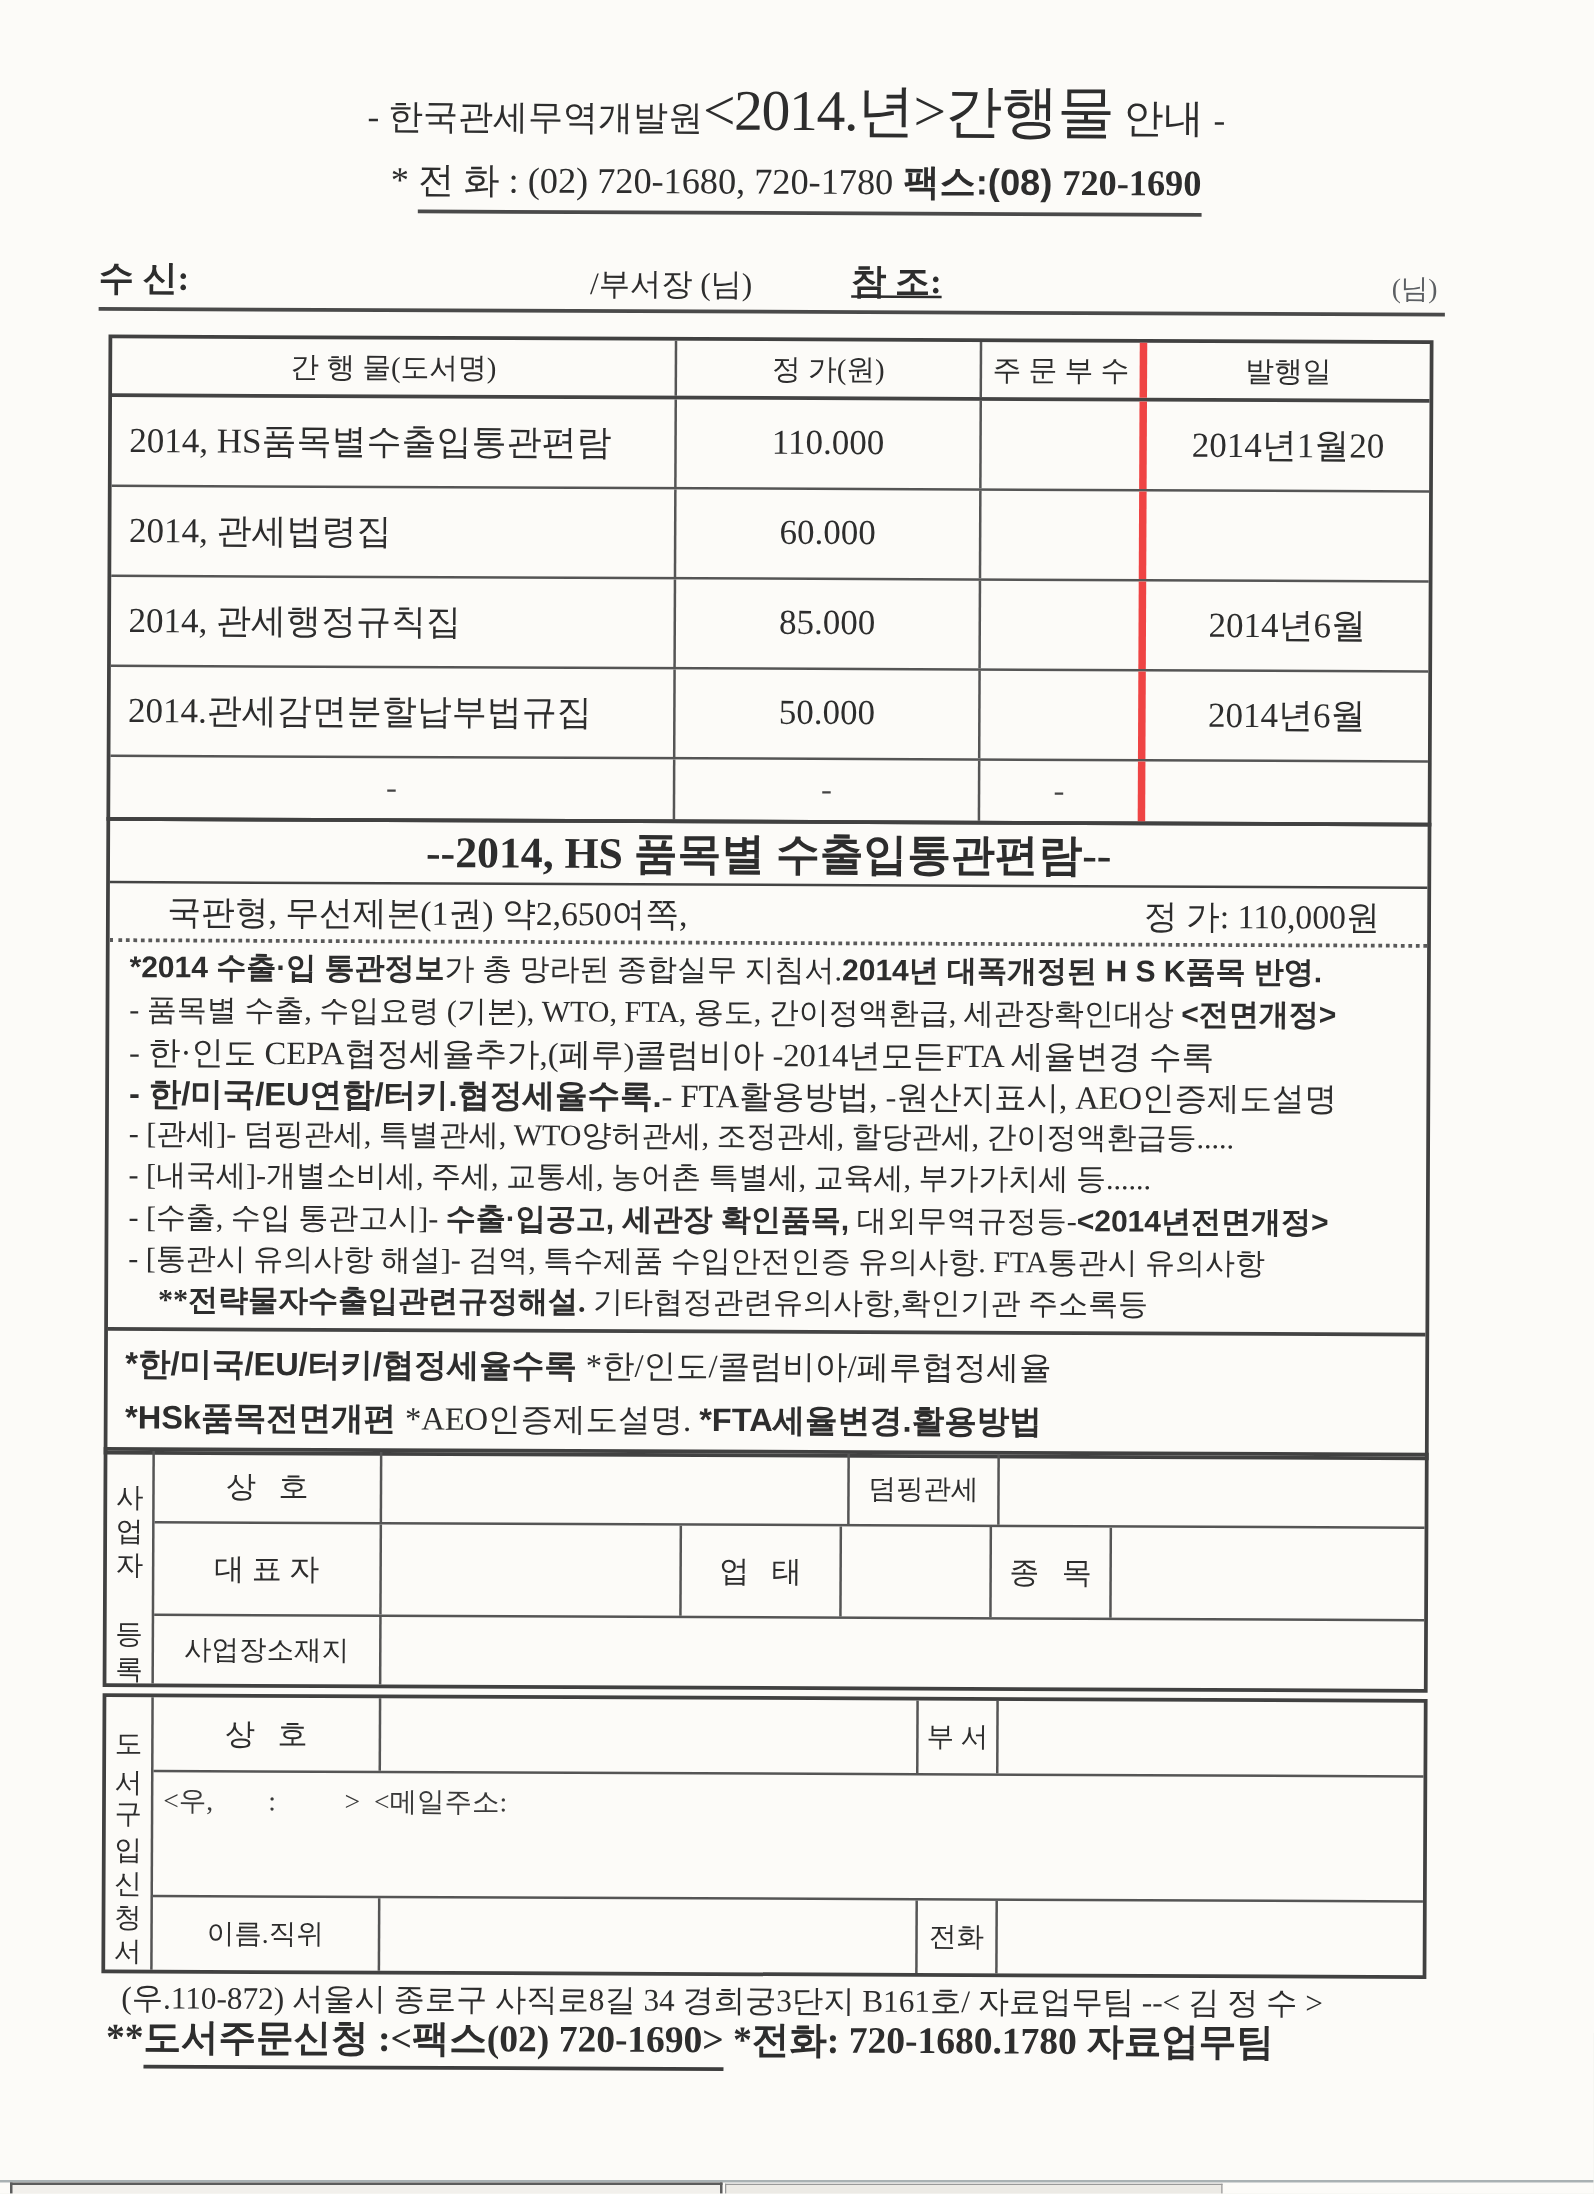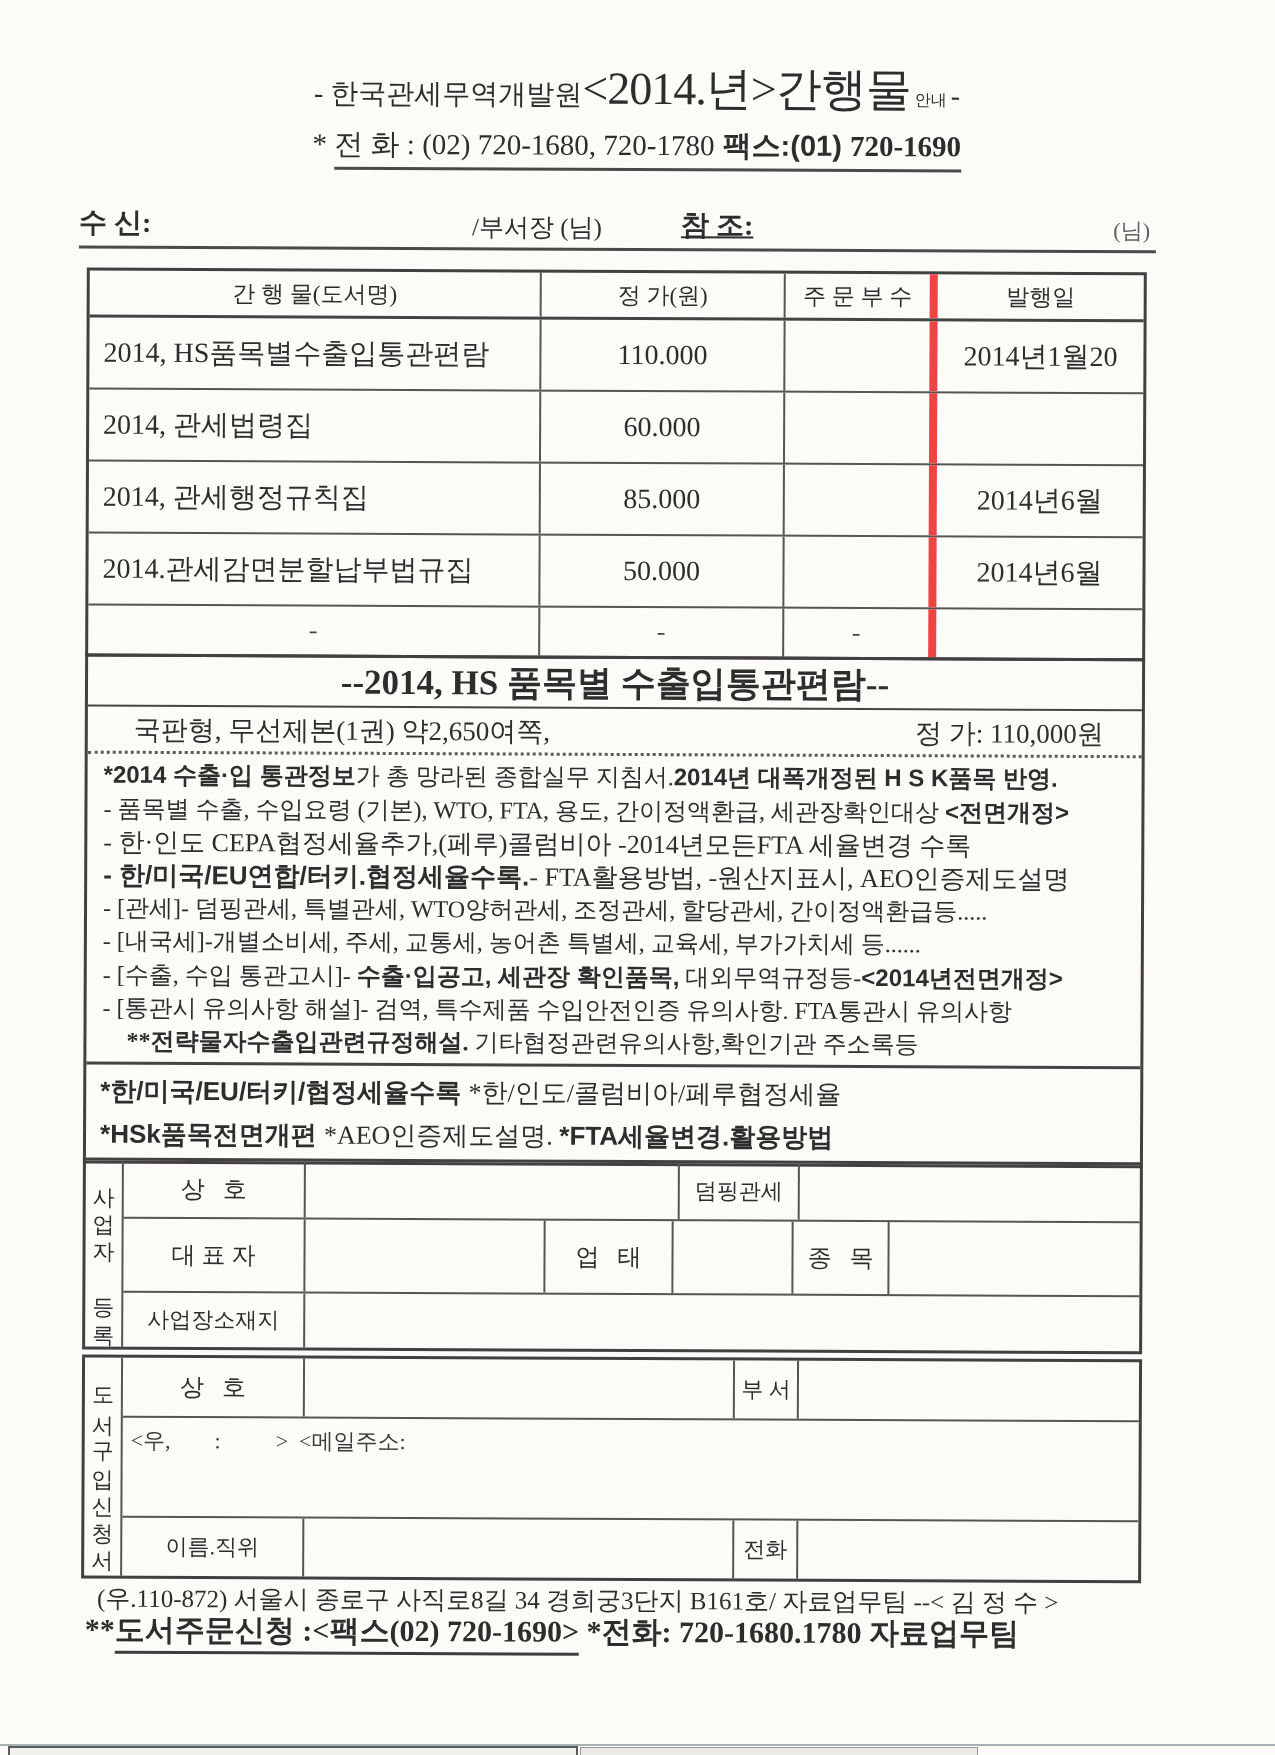--- a/index.html
+++ b/index.html
@@ -7,21 +7,21 @@
   .page{position:relative;width:1275px;height:1755px;background:#fcfbf8;overflow:hidden;
         font-family:"Liberation Serif","DejaVu Serif",serif;color:#2d2d2d;}
   .doc{position:absolute;inset:0;transform:rotate(0.25deg);transform-origin:50% 0;}
   .b{font-weight:bold;}
   .gothic{font-family:"Liberation Sans","DejaVu Sans",sans-serif;}
 
   
   .hdr{position:absolute;top:58px;left:0;width:100%;text-align:center;white-space:nowrap;}
   .hdr .t-sm{font-size:28px;}
   .hdr .t-big{font-size:46px;letter-spacing:-1px;}
-  .hdr .t-an{font-size:16px;}
+  .hdr .t-an{font-size:32px;}
 
   .phoneline{position:absolute;top:126px;left:0;width:100%;text-align:center;
              font-size:29px;white-space:nowrap;}
   .phoneline .u{border-bottom:3px solid #4a4a4a;padding-bottom:7px;}
   .phoneline .fx{font-weight:bold;}
 
   
   .recip{position:absolute;left:80px;right:118px;top:206px;height:42px;
          border-bottom:3px solid #4a4a4a;}
   .recip span{position:absolute;bottom:4px;white-space:nowrap;}
@@ -38,21 +38,21 @@
 
   
   .prow{display:flex;border-bottom:2px solid #555;}
   .prow:last-child{border-bottom:none;}
   .prow.hd{height:44px;border-bottom:3px solid #444;}
   .prow.dt{height:70px;}
   .prow.dash{height:48px;}
   .pc{box-sizing:border-box;display:flex;align-items:center;overflow:hidden;white-space:nowrap;}
   .pc1{width:452px;border-right:2px solid #555;padding-left:14px;}
   .pc2{width:244px;border-right:2px solid #555;justify-content:center;}
-  .pc3{width:152px;border-right:8px solid #ef4444;justify-content:center;}
+  .pc3{width:132px;border-right:6px solid #ef4444;justify-content:center;}
   .pc4{flex:1;justify-content:center;}
   .prow.hd .pc{font-size:23px;justify-content:center;padding-left:0;}
   .prow.dt .pc1{font-size:28px;}
   .prow.dt .pc2,.prow.dt .pc4{font-size:28px;}
   .prow.dash .pc{font-size:26px;justify-content:center;padding-left:0;color:#444;}
 
   
   .banner{height:48px;line-height:50px;text-align:center;font-weight:bold;font-size:35px;
           letter-spacing:0px;border-bottom:2px solid #444;white-space:nowrap;overflow:hidden;}
   .spec{position:relative;height:44px;line-height:46px;font-size:27px;padding-left:46px;
@@ -98,21 +98,21 @@
 <body>
 
 <div class="page">
   <div class="doc">
 
     <div class="hdr">
       <span class="t-sm">- </span><span class="t-sm">한국관세무역개발원</span><span class="t-big">&lt;2014.년&gt;간행물</span><span class="t-an"> 안내 </span><span class="t-sm">-</span>
     </div>
 
     <div class="phoneline">
-      <span>* </span><span class="u"><span>전 화 : </span><span>(02) 720-1680, 720-1780</span><span class="fx gothic">  팩스:(01) </span><span class="fx">720-1690</span></span>
+      <span>* </span><span class="u"><span>전 화 : </span><span>(02) 720-1680, 720-1780</span><span class="fx gothic">  팩스:(08) </span><span class="fx">720-1690</span></span>
     </div>
 
     <div class="recip">
       <span class="to">수 신:</span>
       <span class="blank1"></span>
       <span class="dept">/부서장 (님)</span>
       <span class="cc">참 조:</span>
       <span class="blank2"></span>
       <span class="nim">(님)</span>
     </div>

